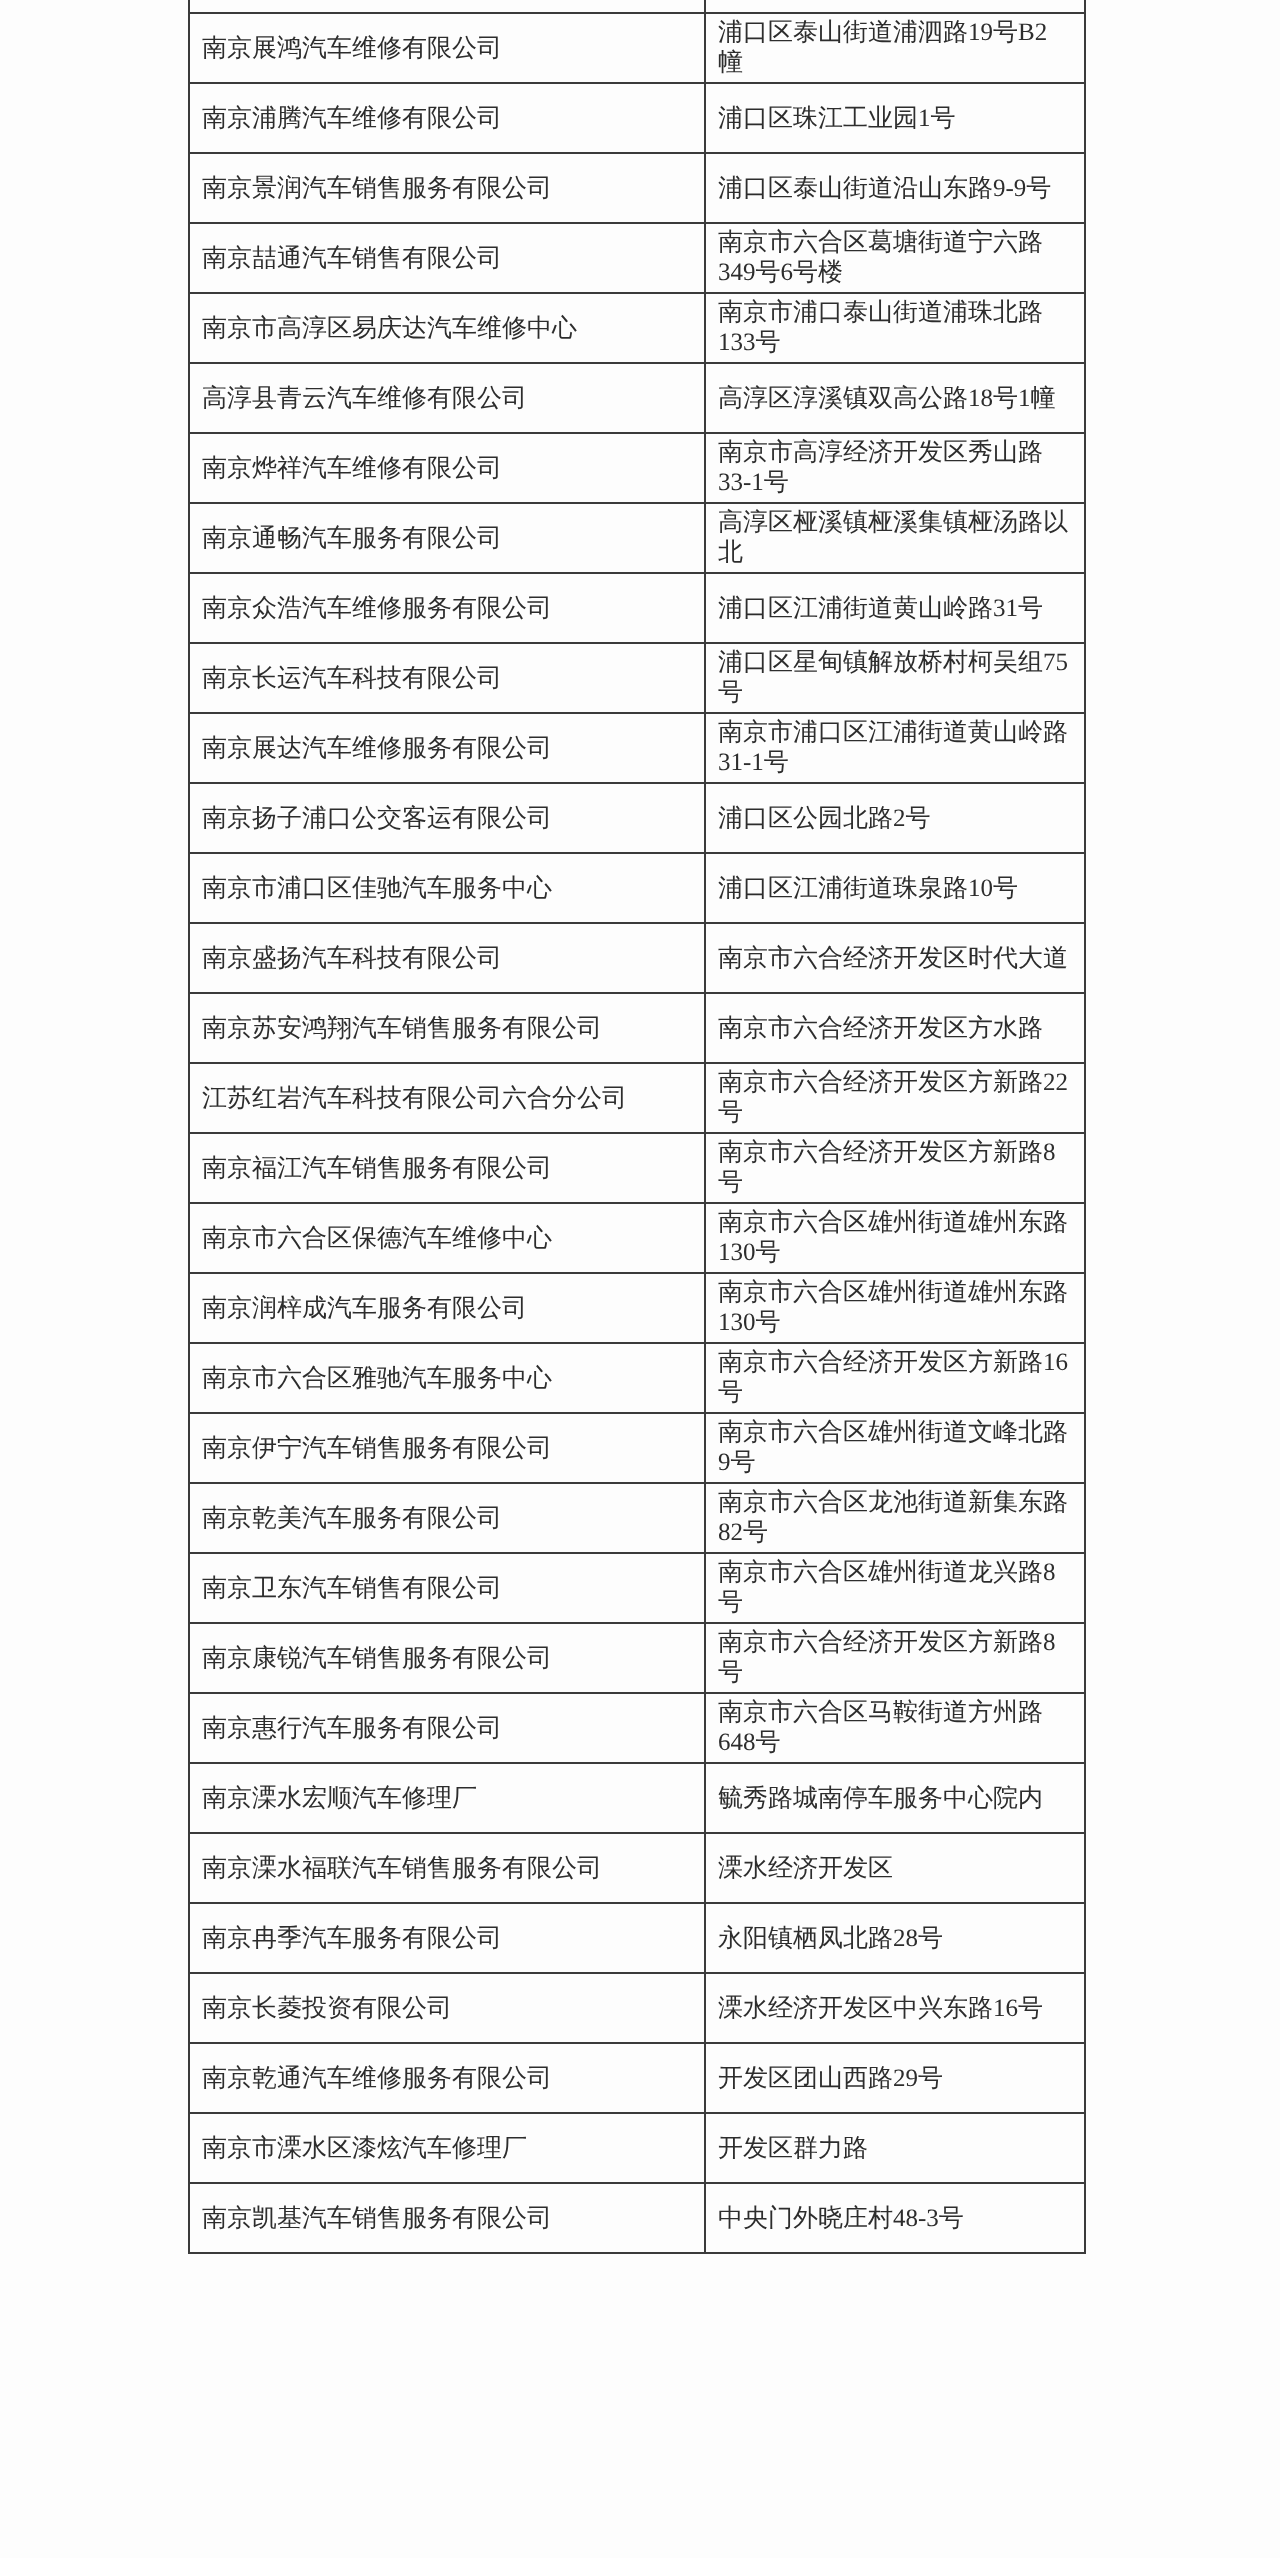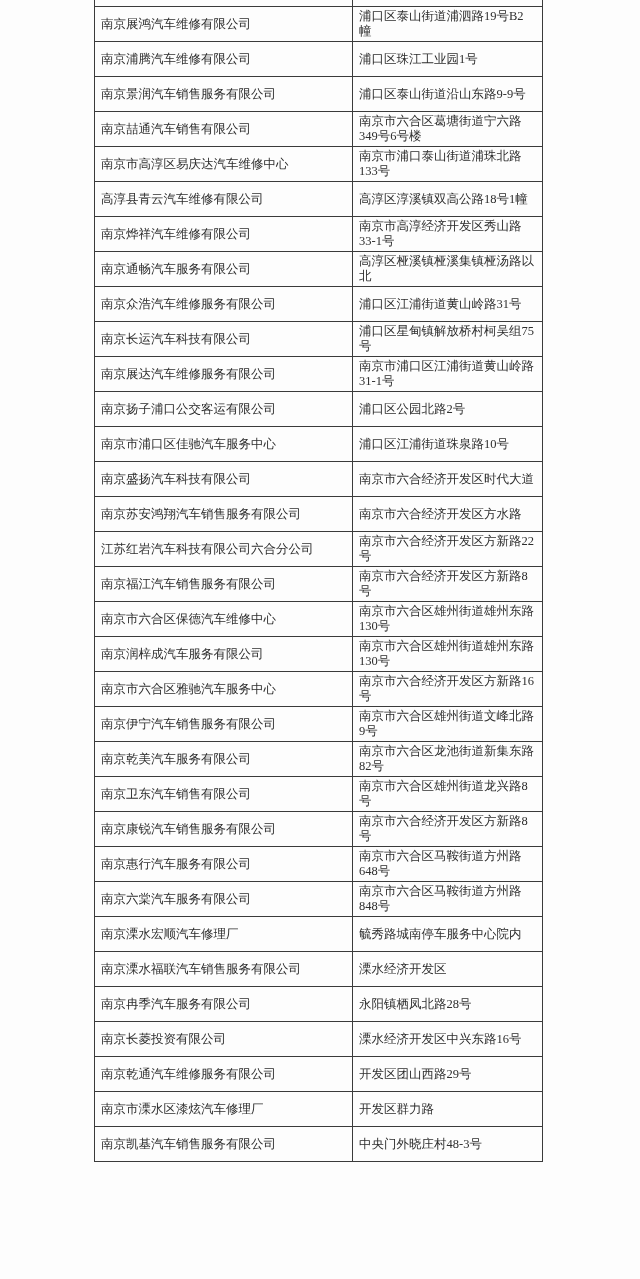--- a/index.html
+++ b/index.html
@@ -154,24 +154,20 @@
         </tr>
         <tr>
           <td>南京康锐汽车销售服务有限公司</td>
           <td>南京市六合经济开发区方新路8号</td>
         </tr>
         <tr>
           <td>南京惠行汽车服务有限公司</td>
           <td>南京市六合区马鞍街道方州路648号</td>
         </tr>
         <tr>
-          <td>南京六棠汽车服务有限公司</td>
-          <td>南京市六合区马鞍街道方州路848号</td>
-        </tr>
-        <tr>
           <td>南京溧水宏顺汽车修理厂</td>
           <td>毓秀路城南停车服务中心院内</td>
         </tr>
         <tr>
           <td>南京溧水福联汽车销售服务有限公司</td>
           <td>溧水经济开发区</td>
         </tr>
         <tr>
           <td>南京冉季汽车服务有限公司</td>
           <td>永阳镇栖凤北路28号</td>

